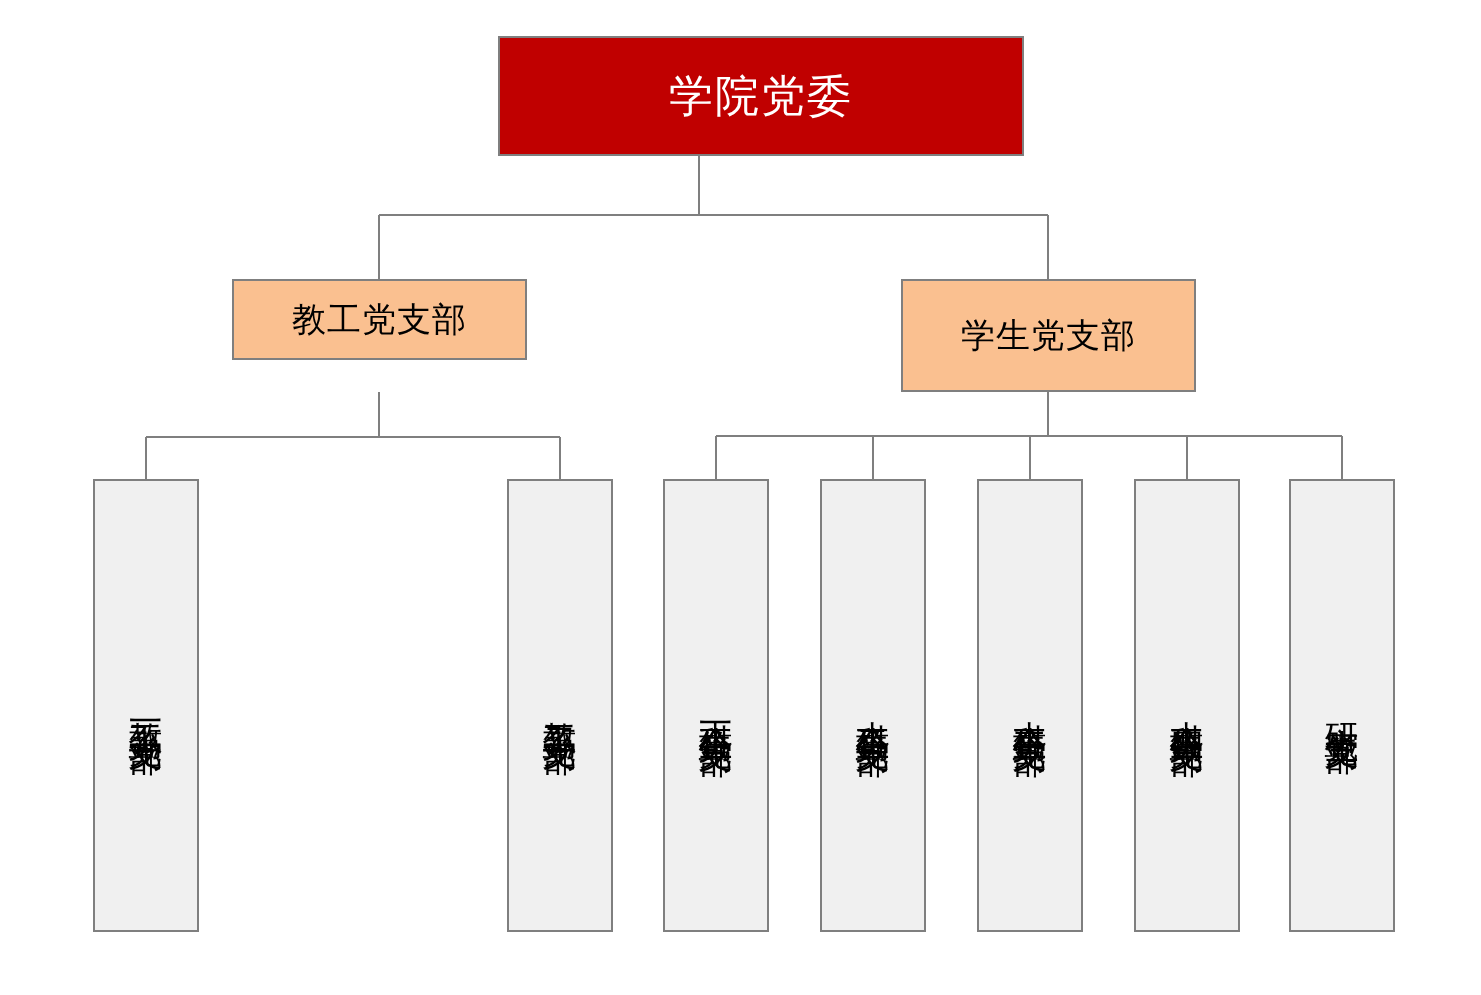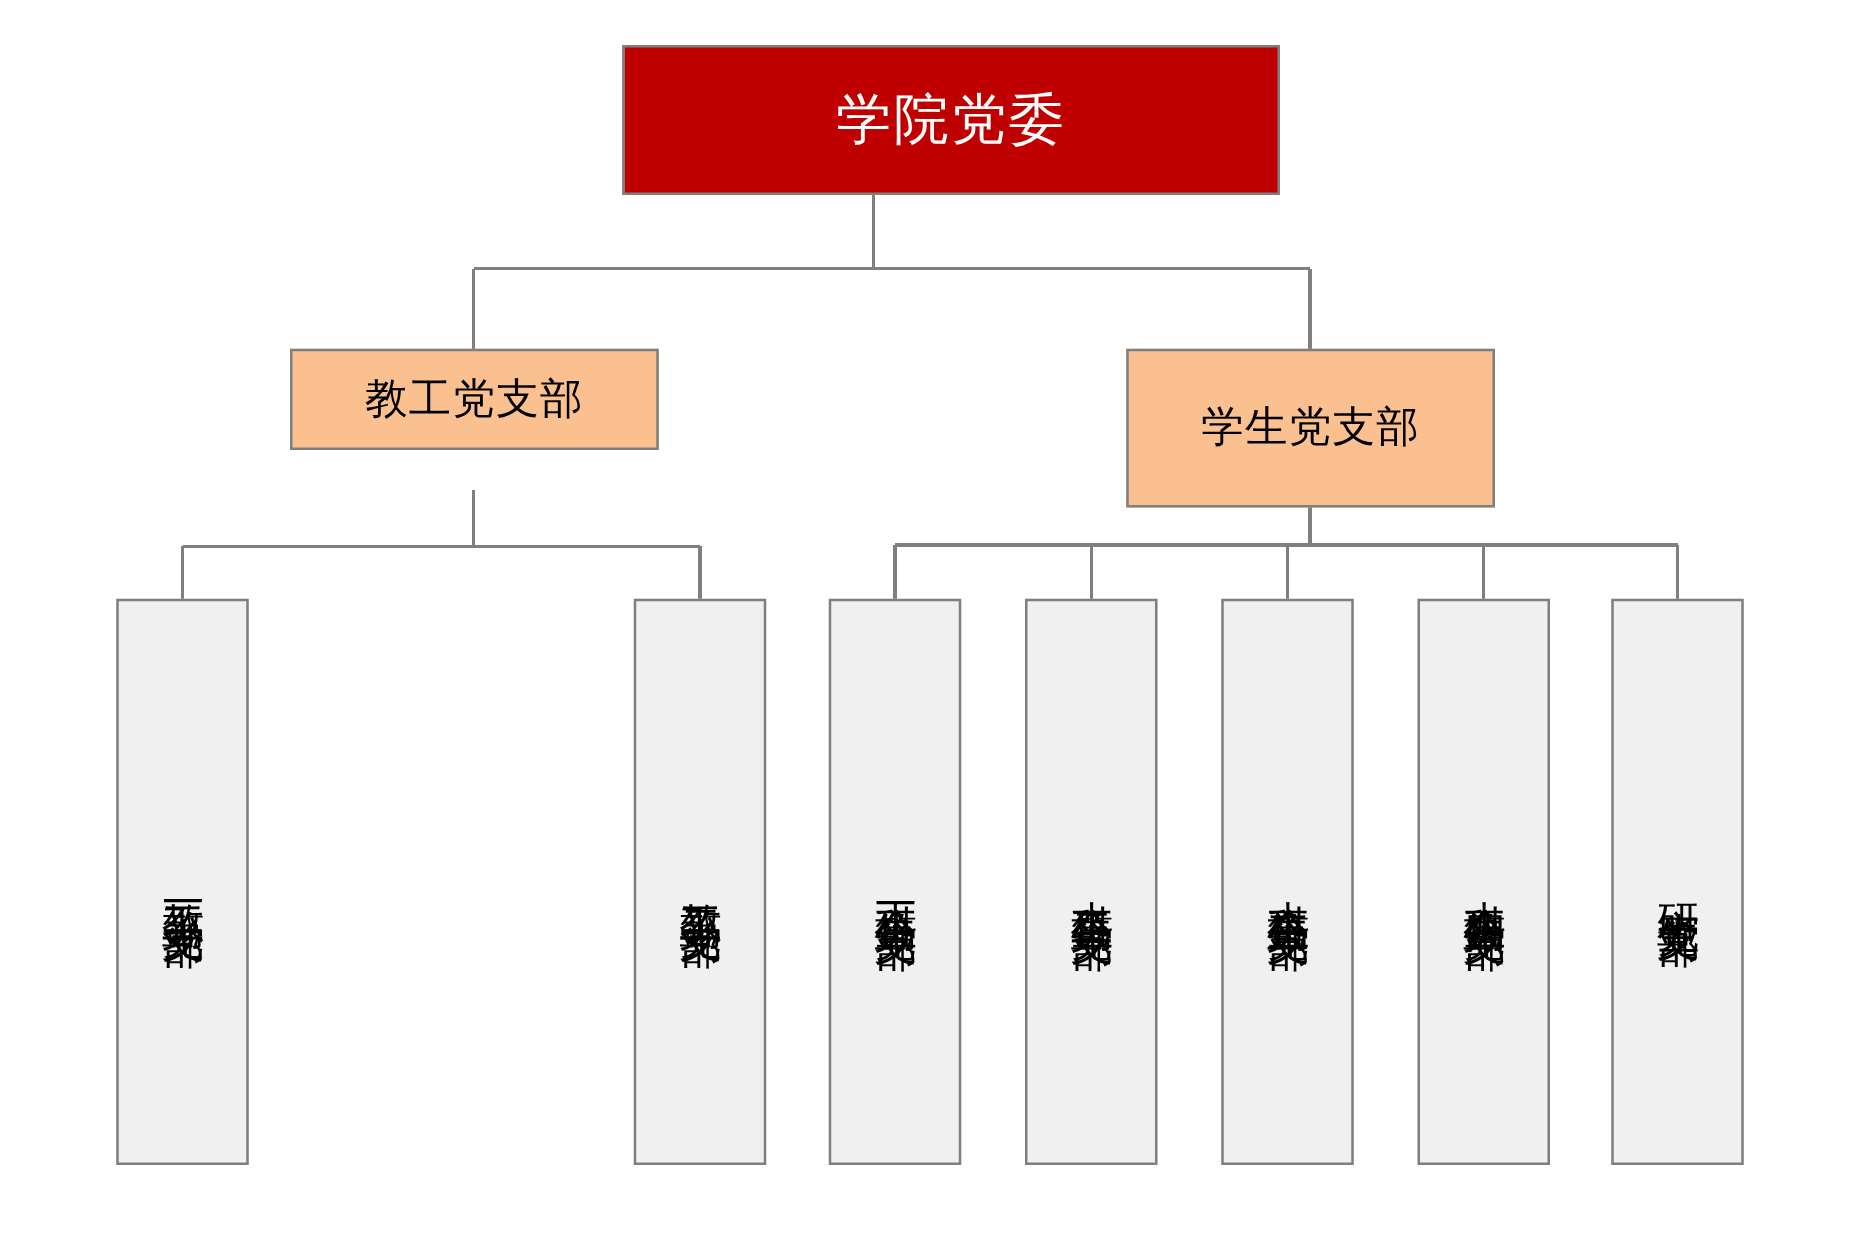--- a/index.html
+++ b/index.html
@@ -92,21 +92,21 @@
   </svg>
 
   <div class="node node-root" style="left:466px; top:36px; width:526px; height:120px;margin-left:32px;">
     <span>学院党委</span>
   </div>
 
   <div class="node node-branch" style="left:232px; top:279px; width:295px; height:81px;">
     <span>教工党支部</span>
   </div>
 
-  <div class="node node-branch" style="left:901px; top:279px; width:295px; height:127px;">
+  <div class="node node-branch" style="left:901px; top:279px; width:295px; height:113px;">
     <span>学生党支部</span>
   </div>
 
   <div class="node node-leaf" style="left:93px; top:479px; width:106px; height:453px;">
     <span class="vtext">教工第一党支部</span>
   </div>
 
   <div class="node node-leaf" style="left:507px; top:479px; width:106px; height:453px;">
     <span class="vtext">教工第二党支部</span>
   </div>

